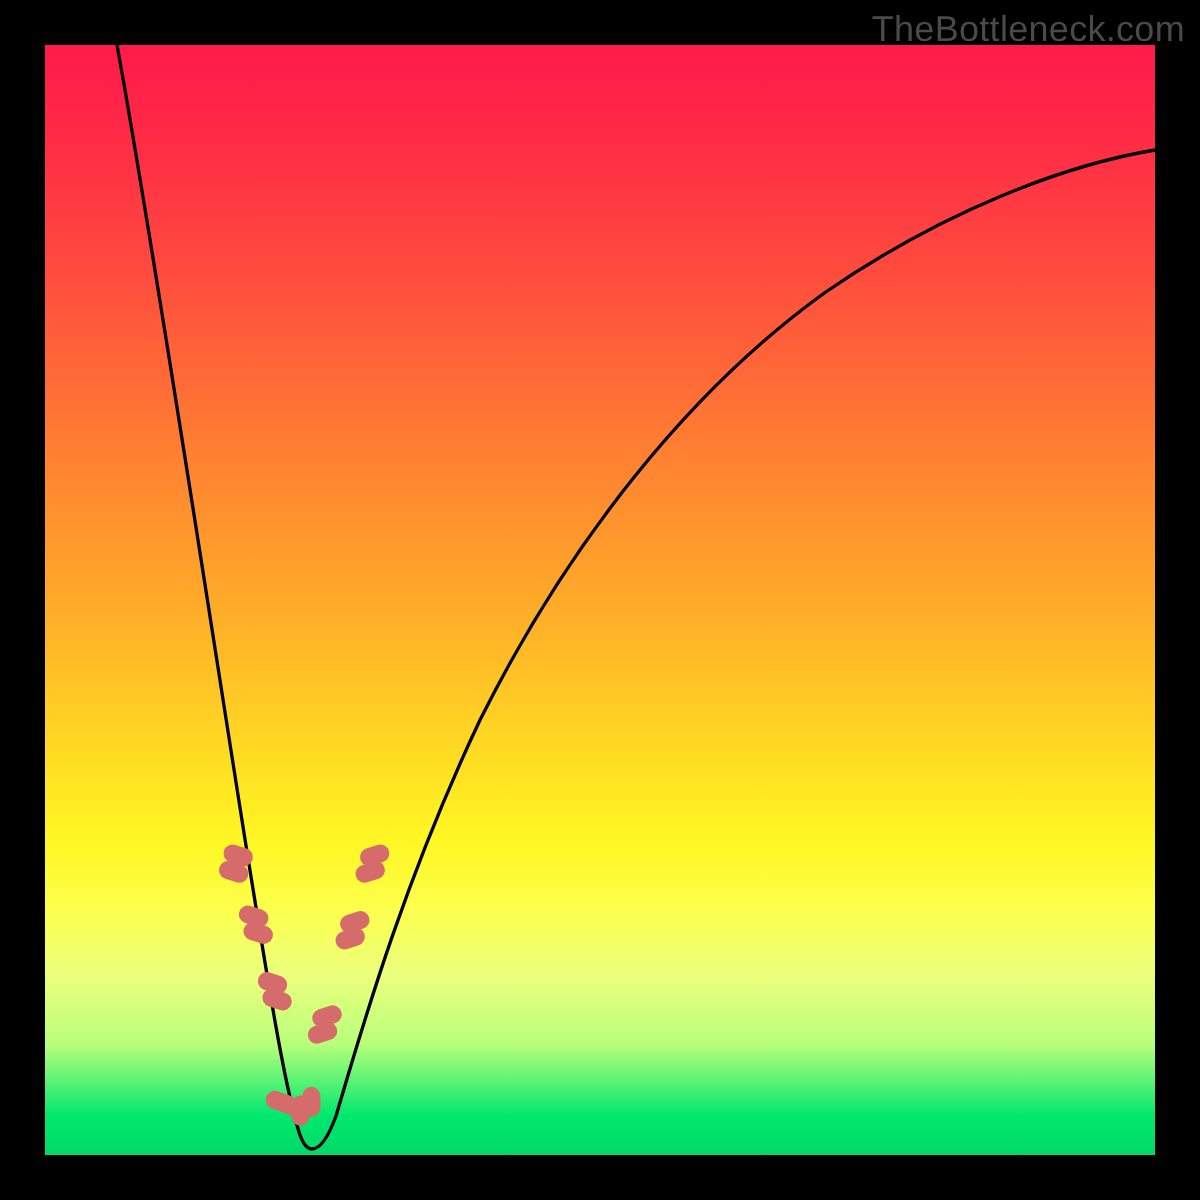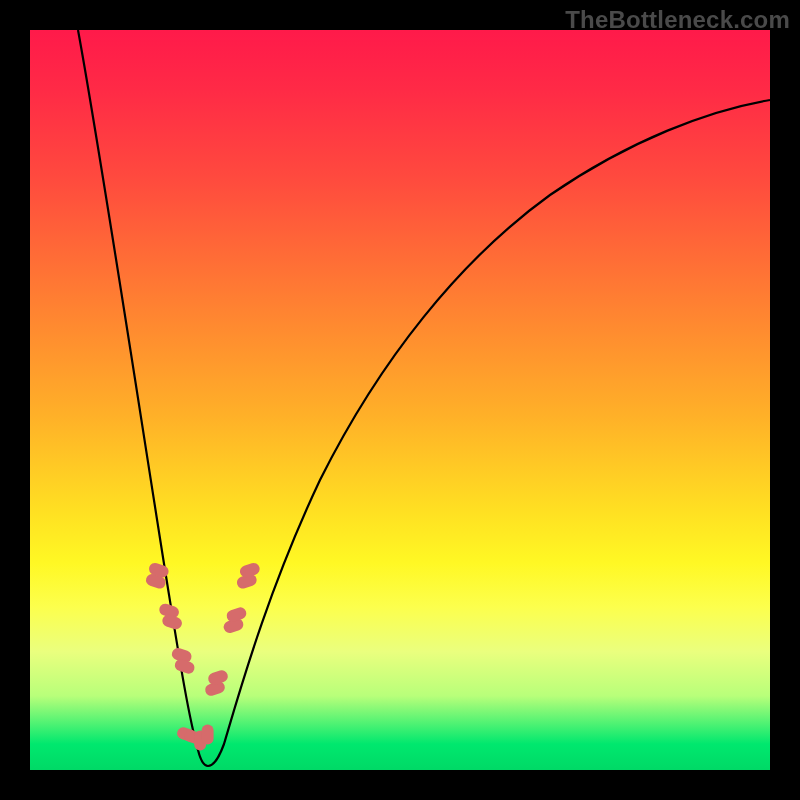--- a/index.html
+++ b/index.html
@@ -31,21 +31,21 @@
       #00e86e 96.5%,
       #00d966 100%
     );
   }
   .watermark {
     position: absolute;
     top: 6px;
     right: 10px;
     color: #4a4a4a;
     font-size: 24px;
-    font-weight: 700;
+    font-weight: 400;
     letter-spacing: 0.2px;
     font-family: Arial, Helvetica, sans-serif;
     user-select: none;
     text-align: center;
   }
   svg.curves {
     position: absolute;
     left: 0;
     top: 0;
     width: 740px;

